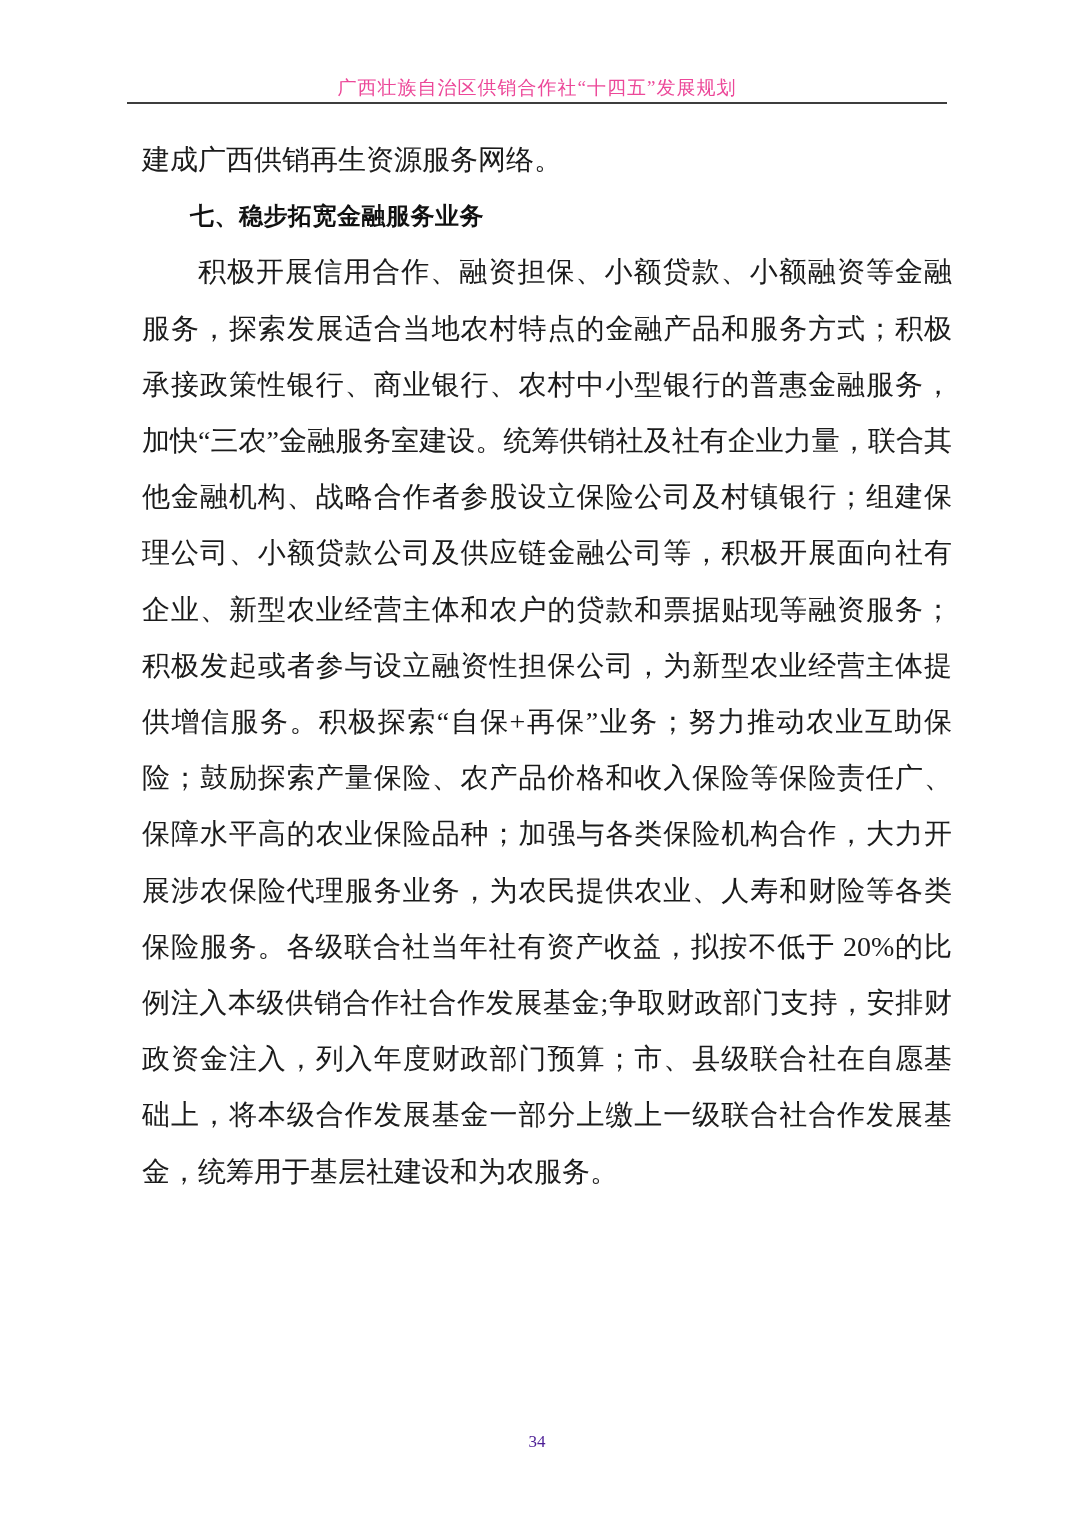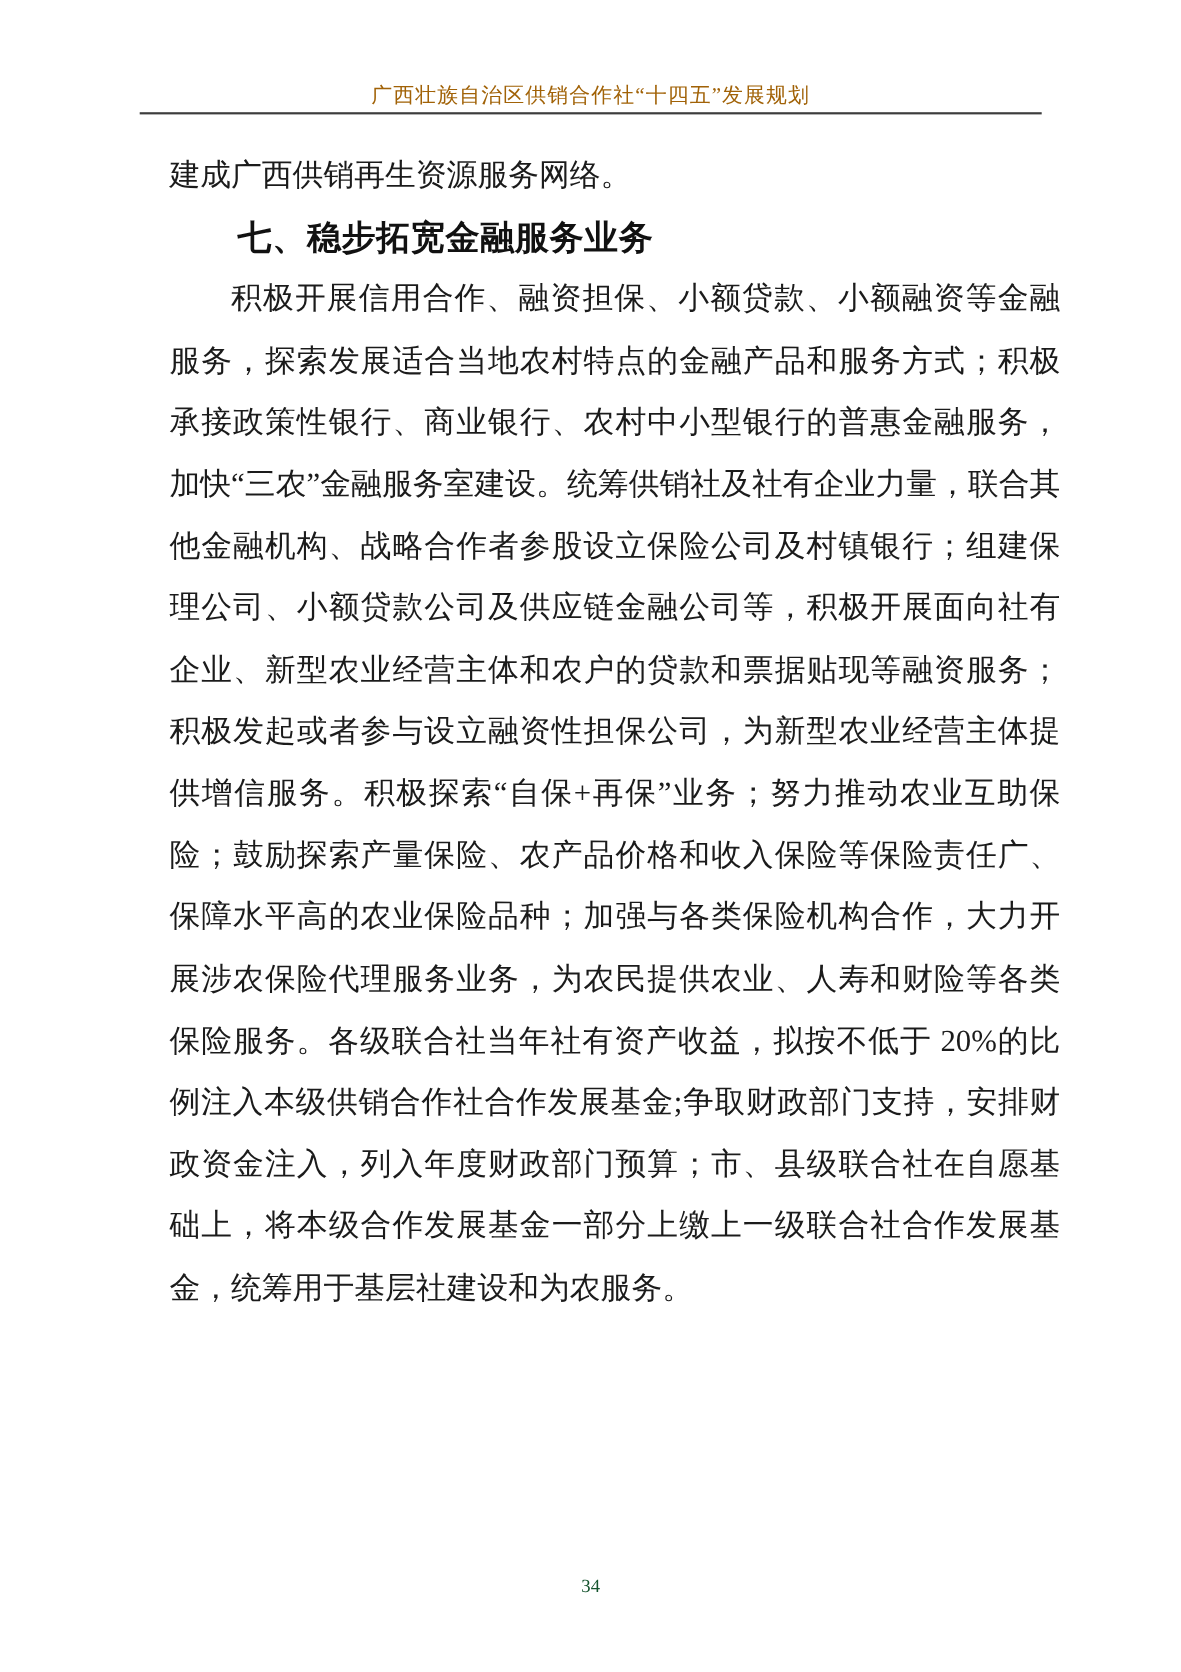--- a/index.html
+++ b/index.html
@@ -21,60 +21,59 @@
     left: 127px;
     width: 820px;
     text-align: center;
     border-bottom: 2px solid #3d3d3d;
     padding-bottom: 4px;
   }
   .header-title {
     font-size: 19px;
     line-height: 21px;
     letter-spacing: 1px;
-    color: #a16207;
+    color: #ec4899;
     white-space: nowrap;
   }
   .content {
     position: absolute;
     top: 132px;
     left: 142px;
     width: 810px;
     font-size: 28px;
     line-height: 56.2px;
     text-align: justify;
-    margin-left: 12px;
   }
   .para {
     text-indent: 2em;
     text-align: justify;
   }
   .para.no-indent {
     text-indent: 0;
   }
   .heading {
     font-family: "Liberation Sans", "DejaVu Sans", sans-serif;
     font-weight: 700;
-    font-size: 31px;
+    font-size: 24px;
     line-height: 56.2px;
     text-indent: 2em;
     color: #111111;
     letter-spacing: 0.5px;
   }
   .footer {
     position: absolute;
     top: 1430px;
     left: 0;
     width: 100%;
     text-align: center;
   }
   .page-number {
     font-size: 17px;
     line-height: 24px;
-    color: #14532d;
+    color: #4c1d95;
   }
 </style>
 </head>
 <body>
 
 <div class="page">
 
   <div class="header">
     <div class="header-title">广西壮族自治区供销合作社“十四五”发展规划</div>
   </div>

